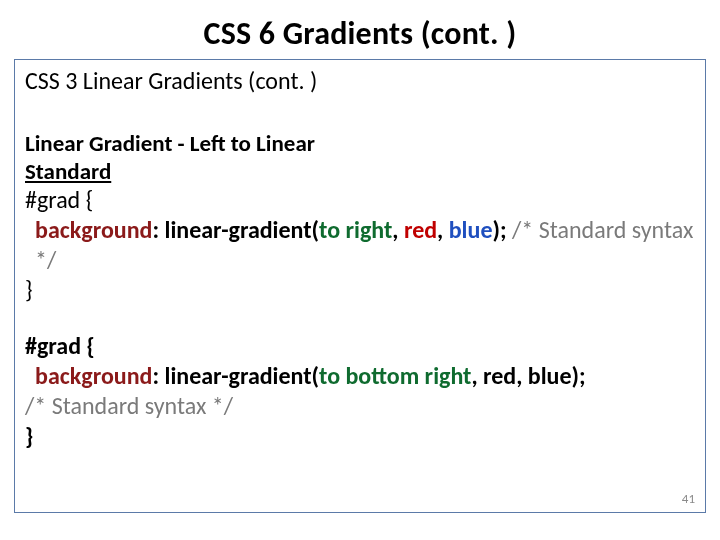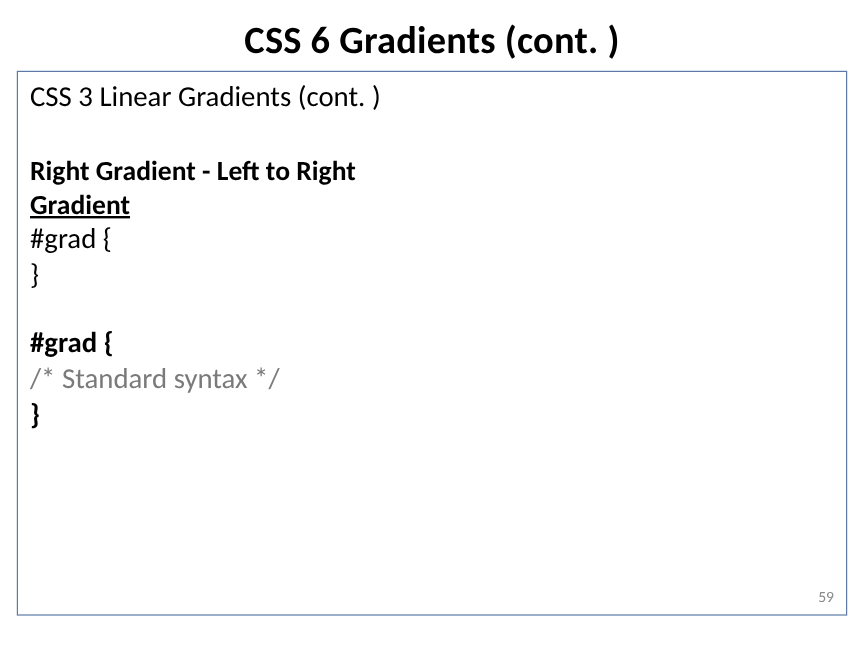--- a/index.html
+++ b/index.html
@@ -74,27 +74,33 @@
 <body>
 
 <div class="slide">
 
   <div class="title">CSS 6 Gradients (cont. )</div>
 
   <div class="content-box">
 
     <div class="subtitle">CSS 3 Linear Gradients (cont. )</div>
 
-    <div class="section-heading">Right Gradient - Left to Right</div>
-    <div class="example-label">Gradient</div>
+    <div class="section-heading">Linear Gradient - Left to Linear</div>
+    <div class="example-label">Standard</div>
     <div class="code-line">#grad {</div>
+    <div class="code-line indent">
+      <span class="prop">background</span><span class="bold">: linear-gradient(</span><span class="dir">to right</span><span class="bold">, </span><span class="c1">red</span><span class="bold">, </span><span class="c2">blue</span><span class="bold">); </span><span class="comment">/* Standard syntax */</span>
+    </div>
     <div class="code-line">}</div>
 
     <div class="gap"></div>
 
     <div class="code-line bold">#grad {</div>
+    <div class="code-line indent">
+      <span class="prop">background</span><span class="bold">: linear-gradient(</span><span class="dir">to bottom right</span><span class="bold">, red, blue);</span>
+    </div>
     <div class="code-line comment">/* Standard syntax */</div>
     <div class="code-line bold">}</div>
 
-    <div class="page-num">59</div>
+    <div class="page-num">41</div>
   </div>
 
 </div>
 
 </body></html>

